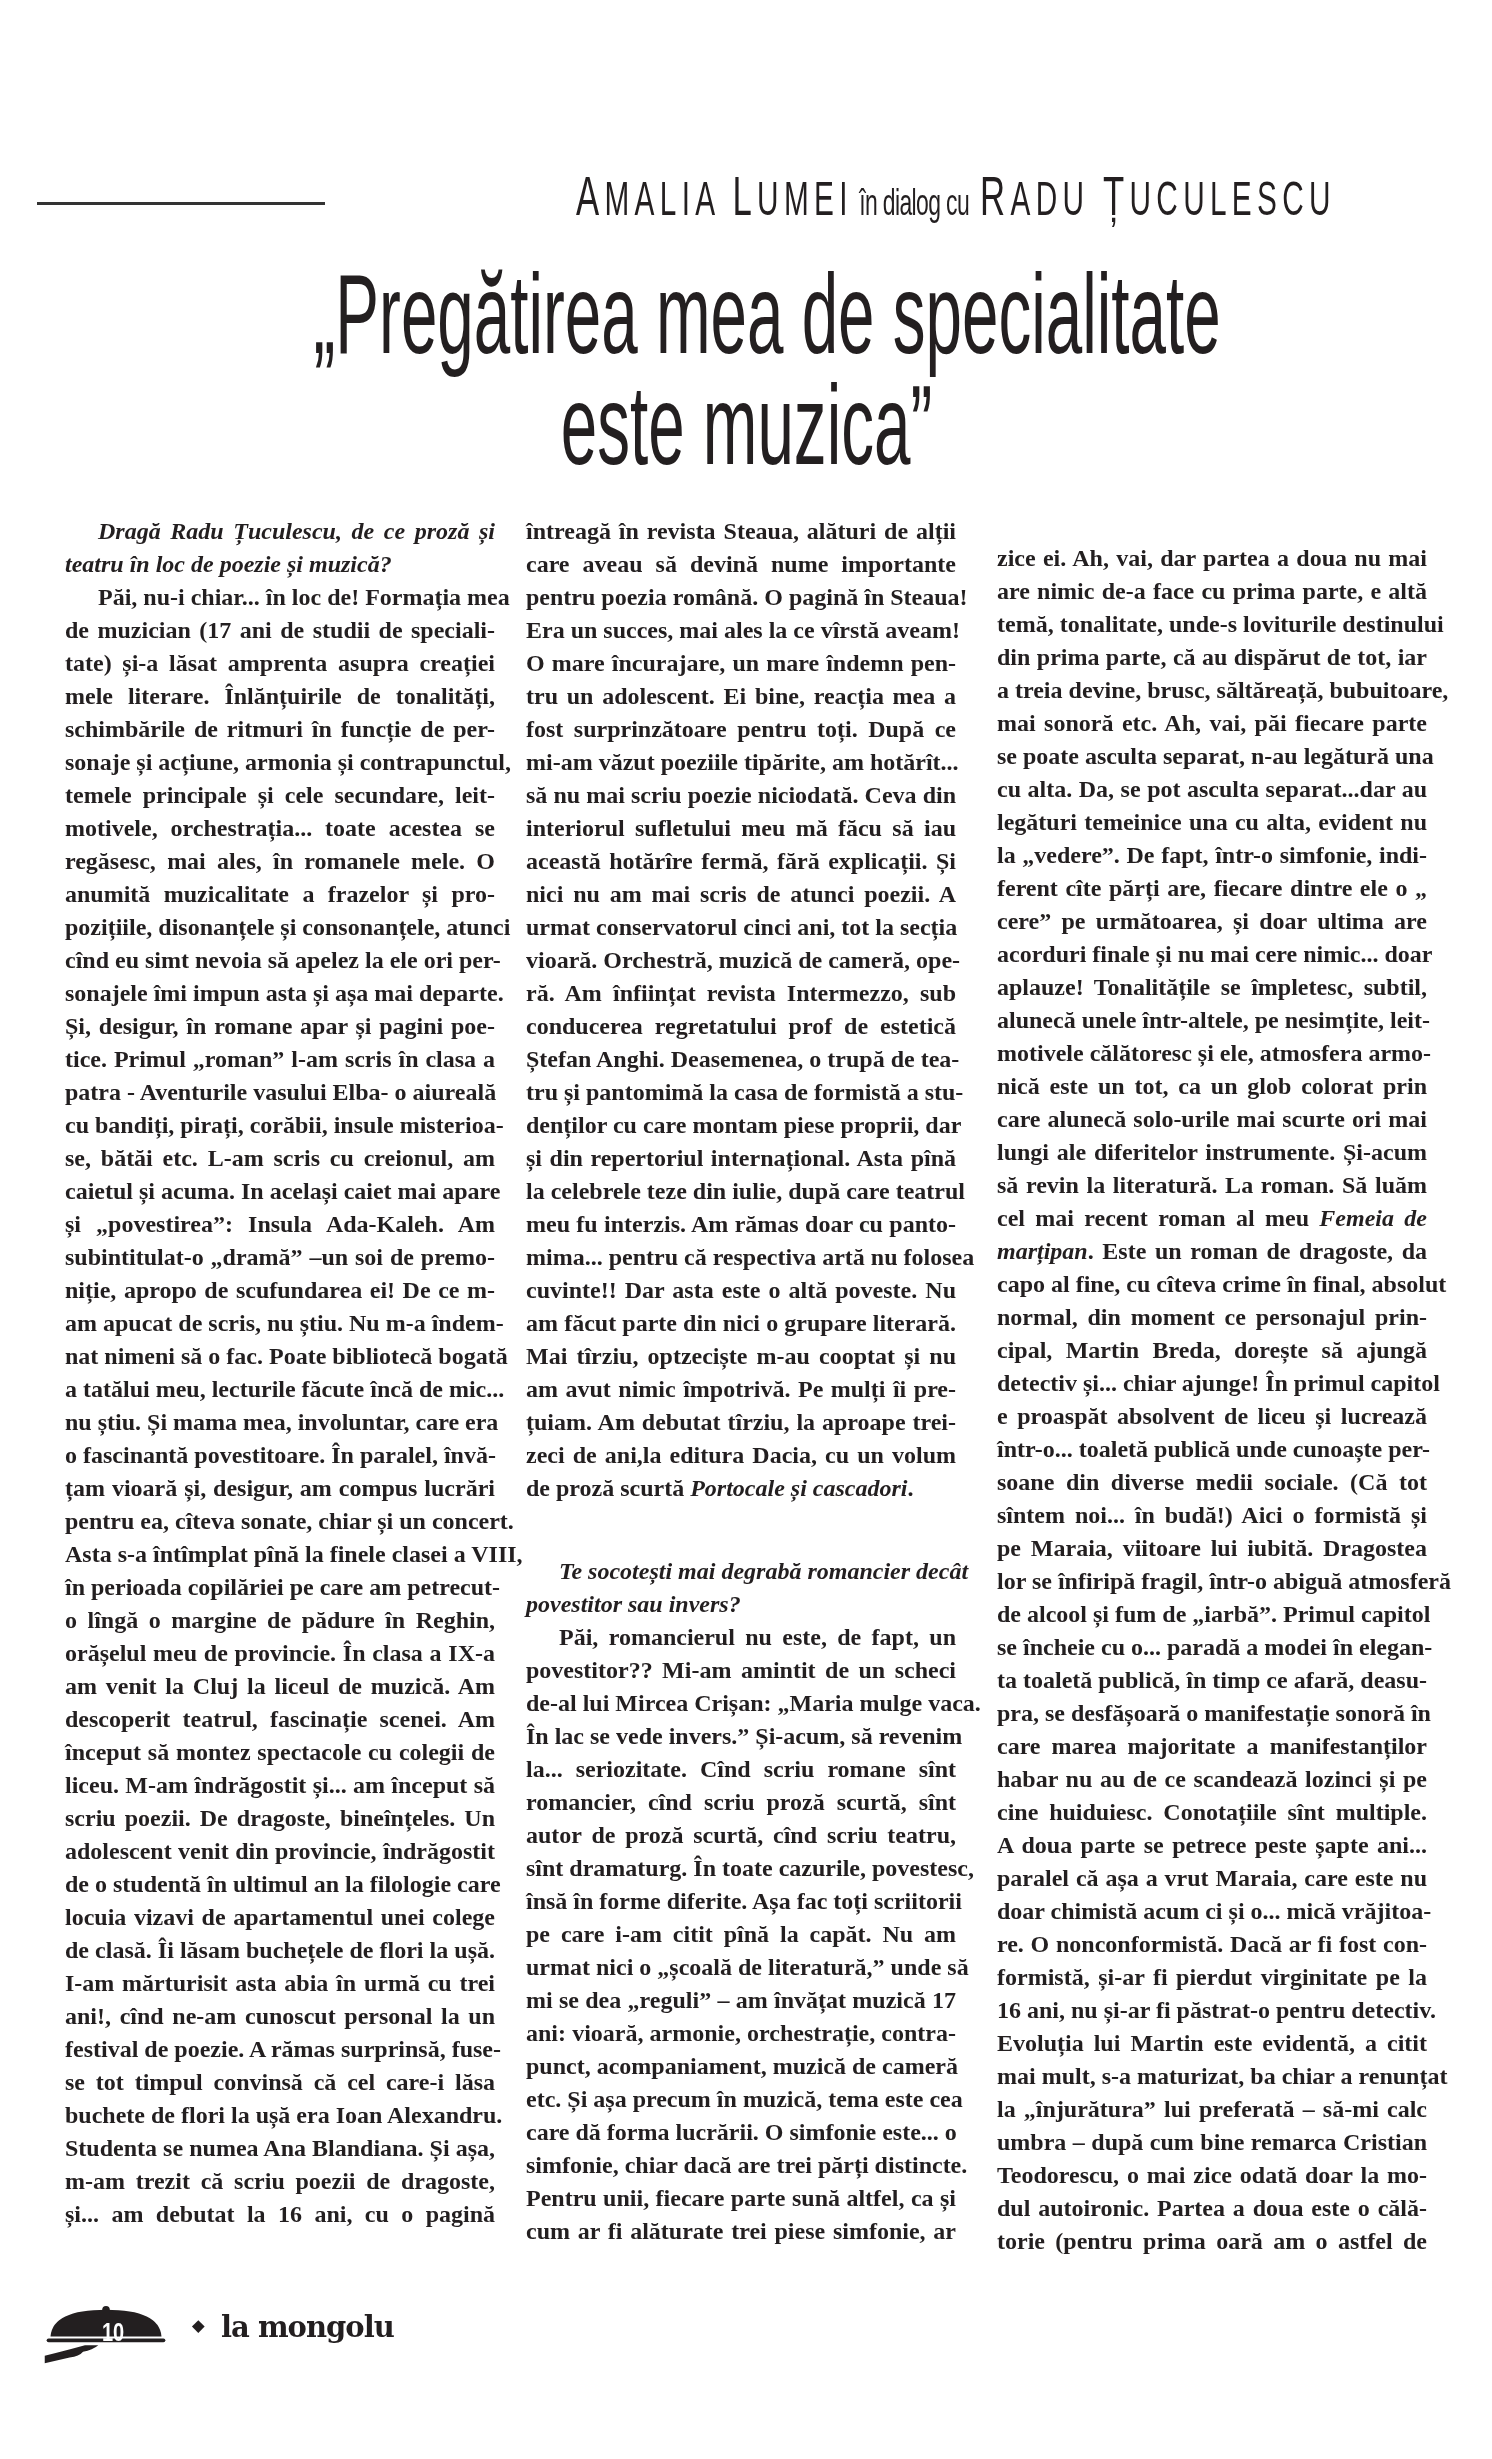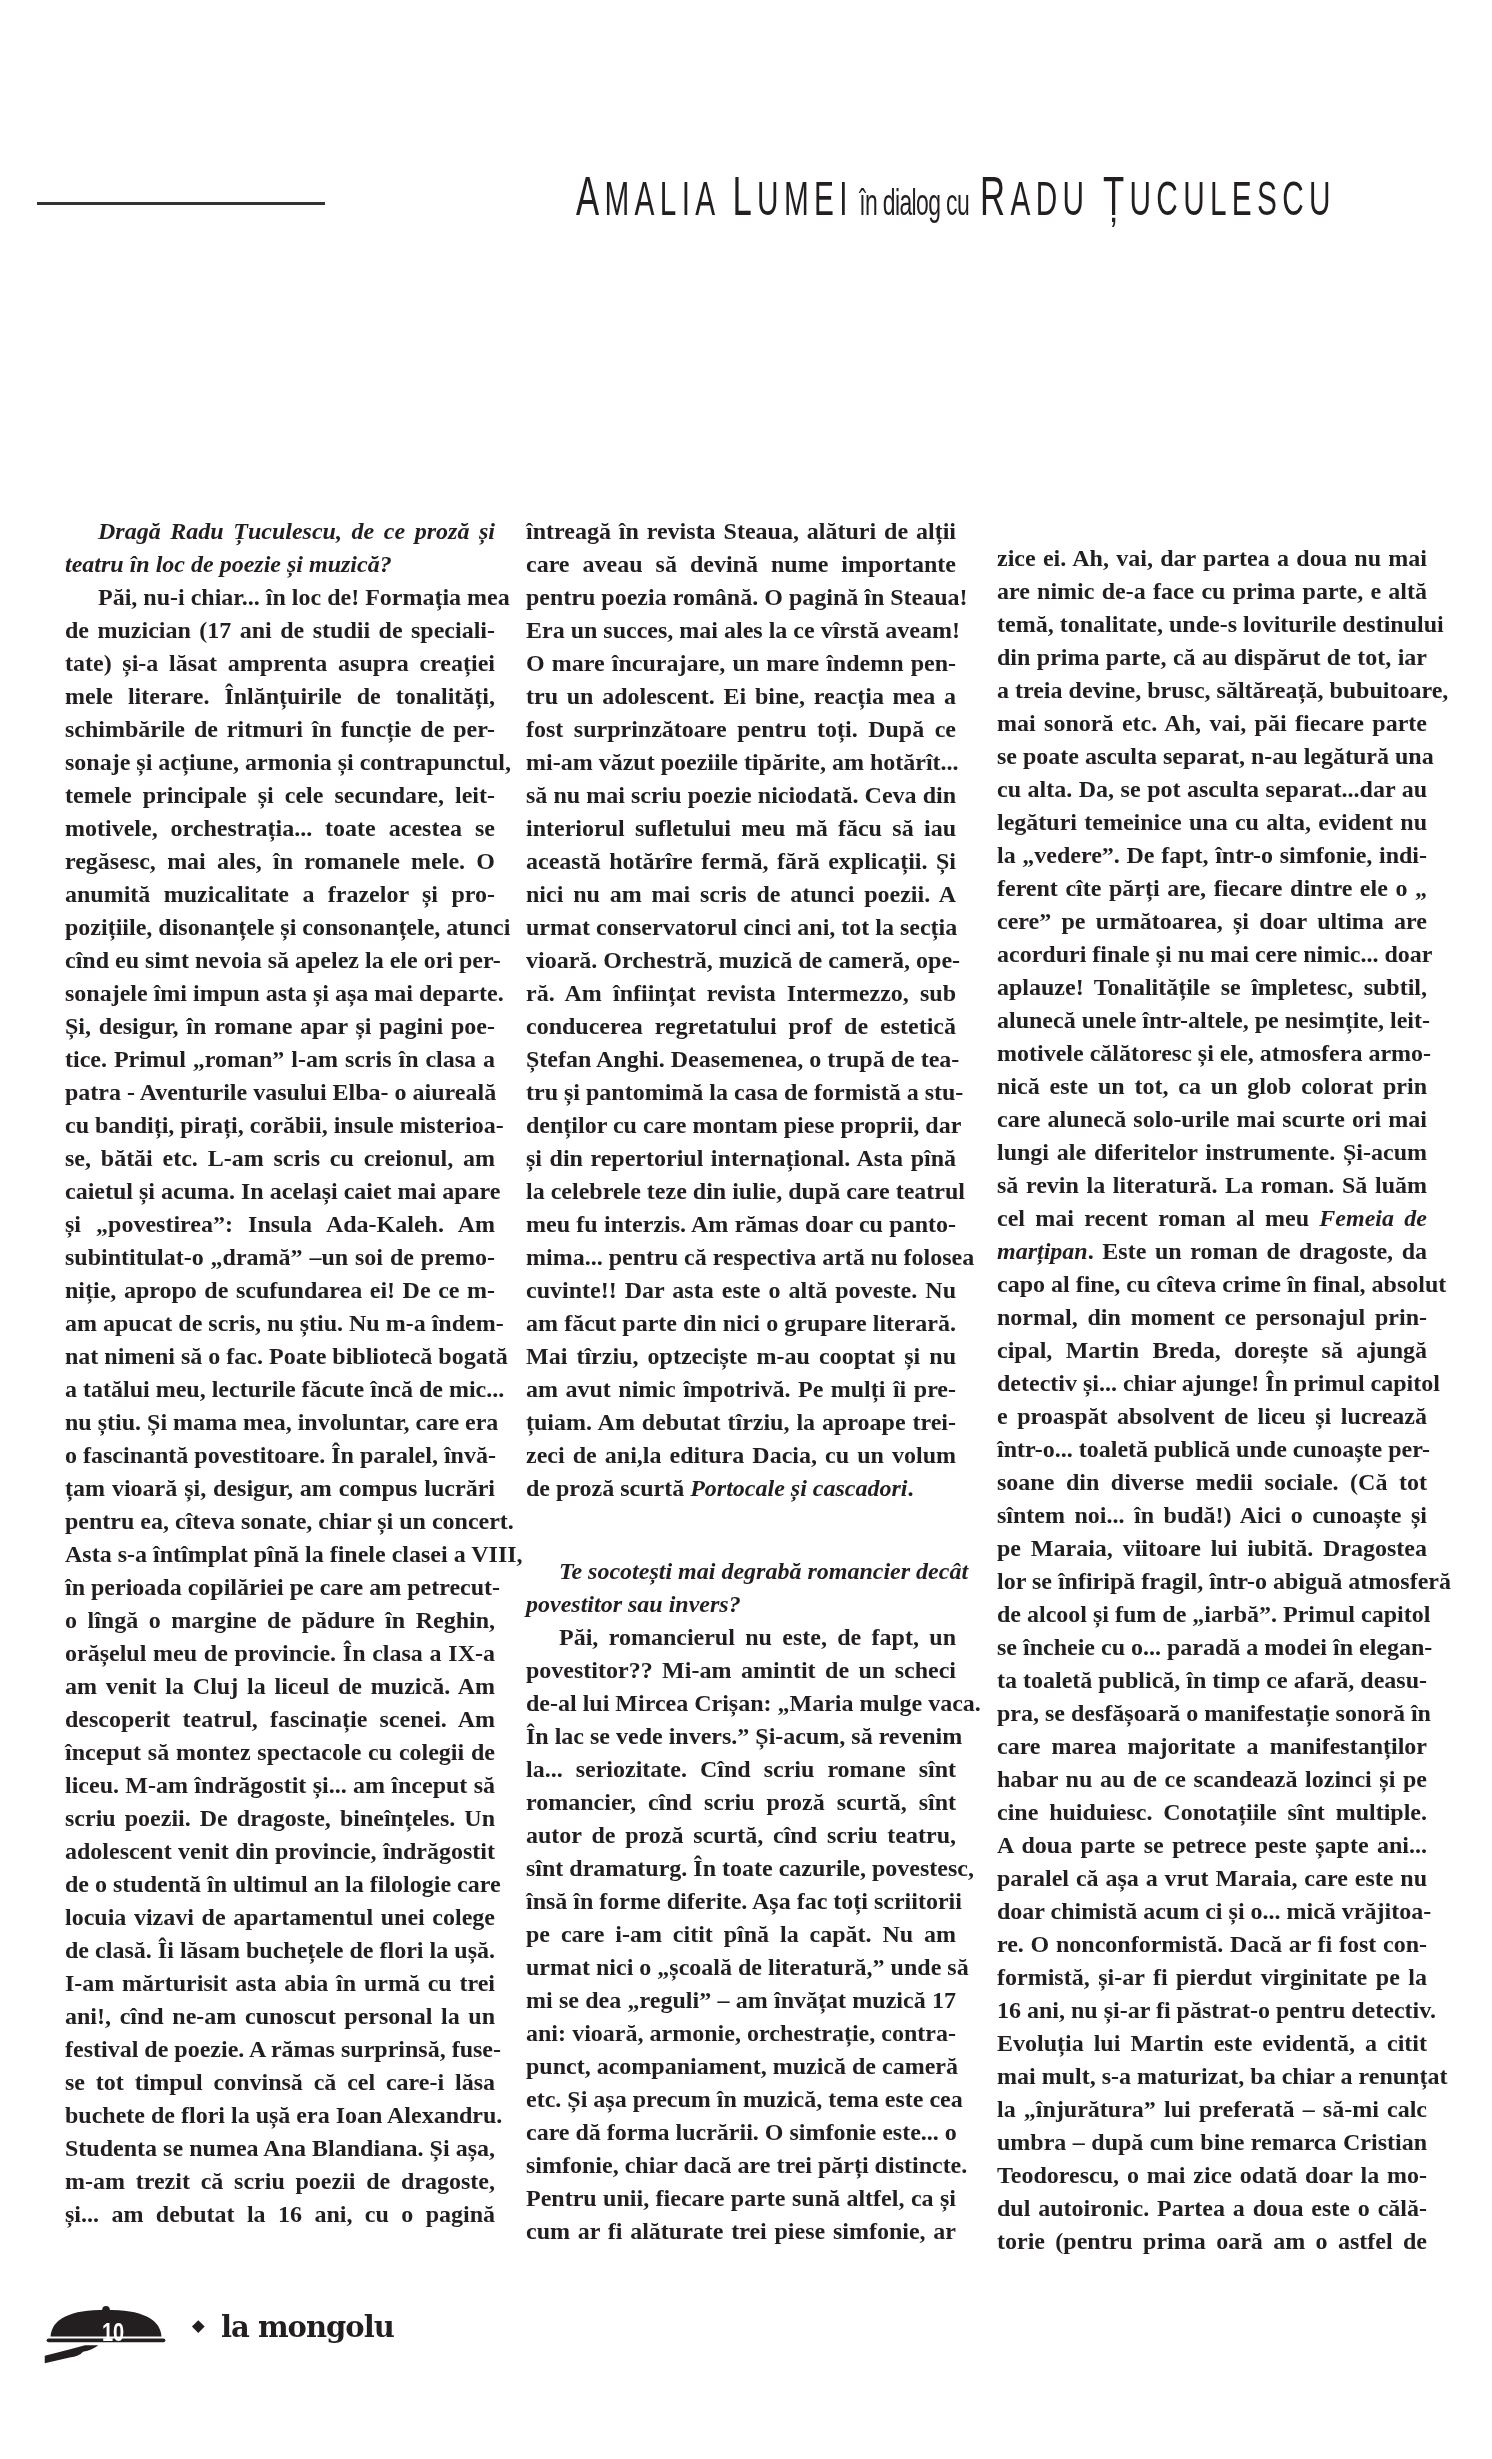--- a/index.html
+++ b/index.html
@@ -45,20 +45,24 @@
 <div class="page">
 
   <div class="section-rule"></div>
 
   <div class="byline">
     <span class="name"><span class="cap">A</span><span>malia </span><span class="cap">L</span><span>umei</span></span>
     <span class="mid">în dialog cu</span>
     <span class="name"><span class="cap">R</span><span>adu </span><span class="cap">Ț</span><span>uculescu</span></span>
   </div>
 
+  <h1 class="title" style="margin:0;">
+    <span class="line">„Pregătirea mea de specialitate</span>
+    <span class="line">este muzica”</span>
+  </h1>
 
   <div class="col col1">
       <span class="ln q indent"><span>Dragă Radu Țuculescu, de ce proză și</span></span>
       <span class="ln q last"><span>teatru în loc de poezie și muzică?</span></span>
       <span class="ln indent"><span>Păi, nu-i chiar... în loc de! Formația mea</span></span>
       <span class="ln "><span>de muzician (17 ani de studii de speciali-</span></span>
       <span class="ln "><span>tate) și-a lăsat amprenta asupra creației</span></span>
       <span class="ln "><span>mele literare. Înlănțuirile de tonalități,</span></span>
       <span class="ln "><span>schimbările de ritmuri în funcție de per-</span></span>
       <span class="ln "><span>sonaje și acțiune, armonia și contrapunctul,</span></span>
@@ -184,21 +188,21 @@
       <span class="ln "><span>să revin la literatură. La roman. Să luăm</span></span>
       <span class="ln "><span>cel mai recent roman al meu </span><span class="it">Femeia de</span></span>
       <span class="ln "><span></span><span class="it">marțipan</span><span>. Este un roman de dragoste, da</span></span>
       <span class="ln "><span>capo al fine, cu cîteva crime în final, absolut</span></span>
       <span class="ln "><span>normal, din moment ce personajul prin-</span></span>
       <span class="ln "><span>cipal, Martin Breda, dorește să ajungă</span></span>
       <span class="ln "><span>detectiv și... chiar ajunge! În primul capitol</span></span>
       <span class="ln "><span>e proaspăt absolvent de liceu și lucrează</span></span>
       <span class="ln "><span>într-o... toaletă publică unde cunoaște per-</span></span>
       <span class="ln "><span>soane din diverse medii sociale. (Că tot</span></span>
-      <span class="ln "><span>sîntem noi... în budă!) Aici o cunoaște și</span></span>
+      <span class="ln "><span>sîntem noi... în budă!) Aici o formistă și</span></span>
       <span class="ln "><span>pe Maraia, viitoare lui iubită. Dragostea</span></span>
       <span class="ln "><span>lor se înfiripă fragil, într-o abiguă atmosferă</span></span>
       <span class="ln "><span>de alcool și fum de „iarbă”. Primul capitol</span></span>
       <span class="ln "><span>se încheie cu o... paradă a modei în elegan-</span></span>
       <span class="ln "><span>ta toaletă publică, în timp ce afară, deasu-</span></span>
       <span class="ln "><span>pra, se desfășoară o manifestație sonoră în</span></span>
       <span class="ln "><span>care marea majoritate a manifestanților</span></span>
       <span class="ln "><span>habar nu au de ce scandează lozinci și pe</span></span>
       <span class="ln "><span>cine huiduiesc. Conotațiile sînt multiple.</span></span>
       <span class="ln "><span>A doua parte se petrece peste șapte ani...</span></span>

